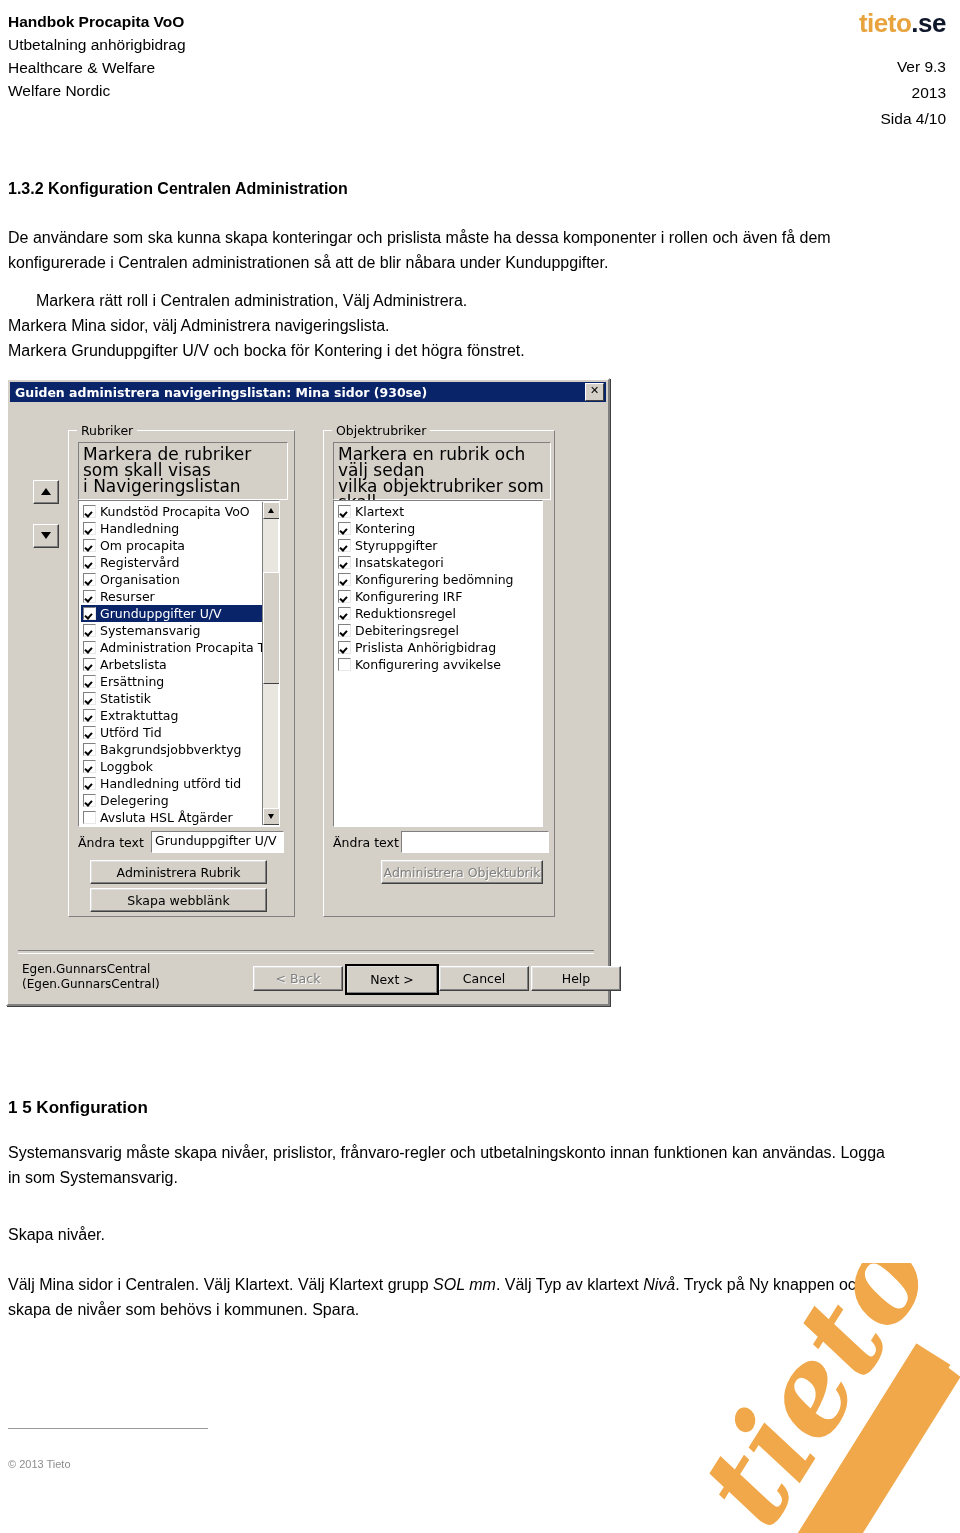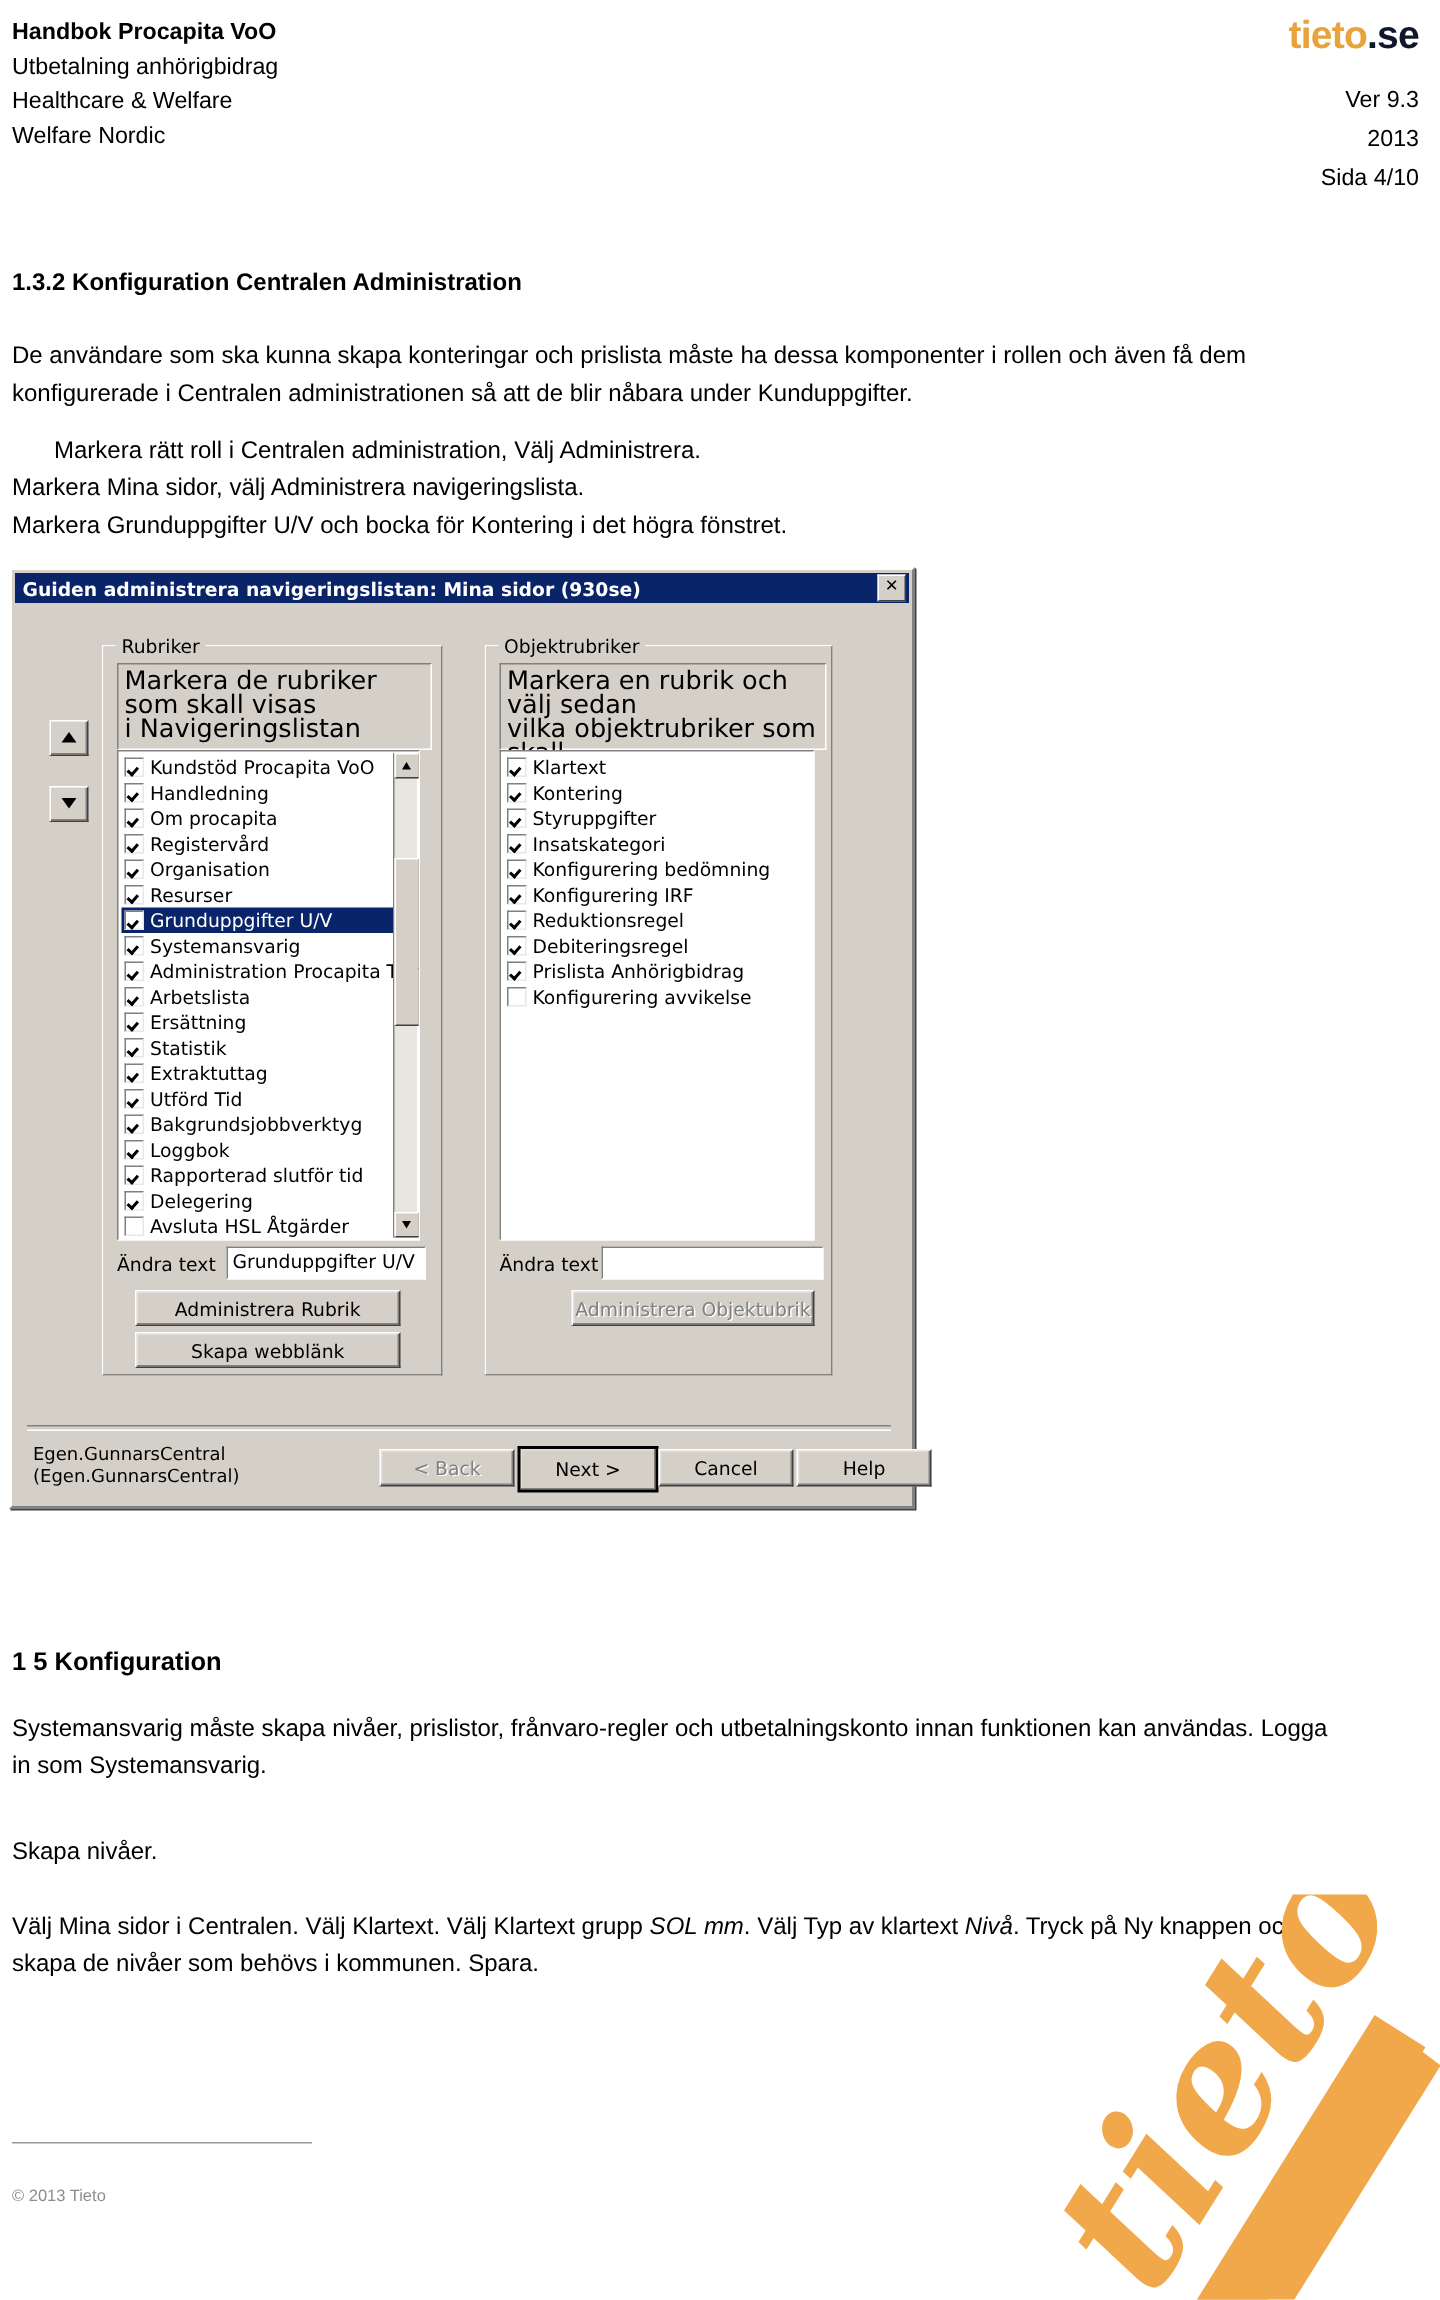--- a/index.html
+++ b/index.html
@@ -236,21 +236,21 @@
           <div class="lb-row">
             <span class="cbx on"></span>
             <span>Bakgrundsjobbverktyg</span>
           </div>
           <div class="lb-row">
             <span class="cbx on"></span>
             <span>Loggbok</span>
           </div>
           <div class="lb-row">
             <span class="cbx on"></span>
-            <span>Rapporterad slutför tid</span>
+            <span>Handledning utförd tid</span>
           </div>
           <div class="lb-row">
             <span class="cbx on"></span>
             <span>Delegering</span>
           </div>
           <div class="lb-row">
             <span class="cbx"></span>
             <span>Avsluta HSL Åtgärder</span>
           </div>
         </div>

